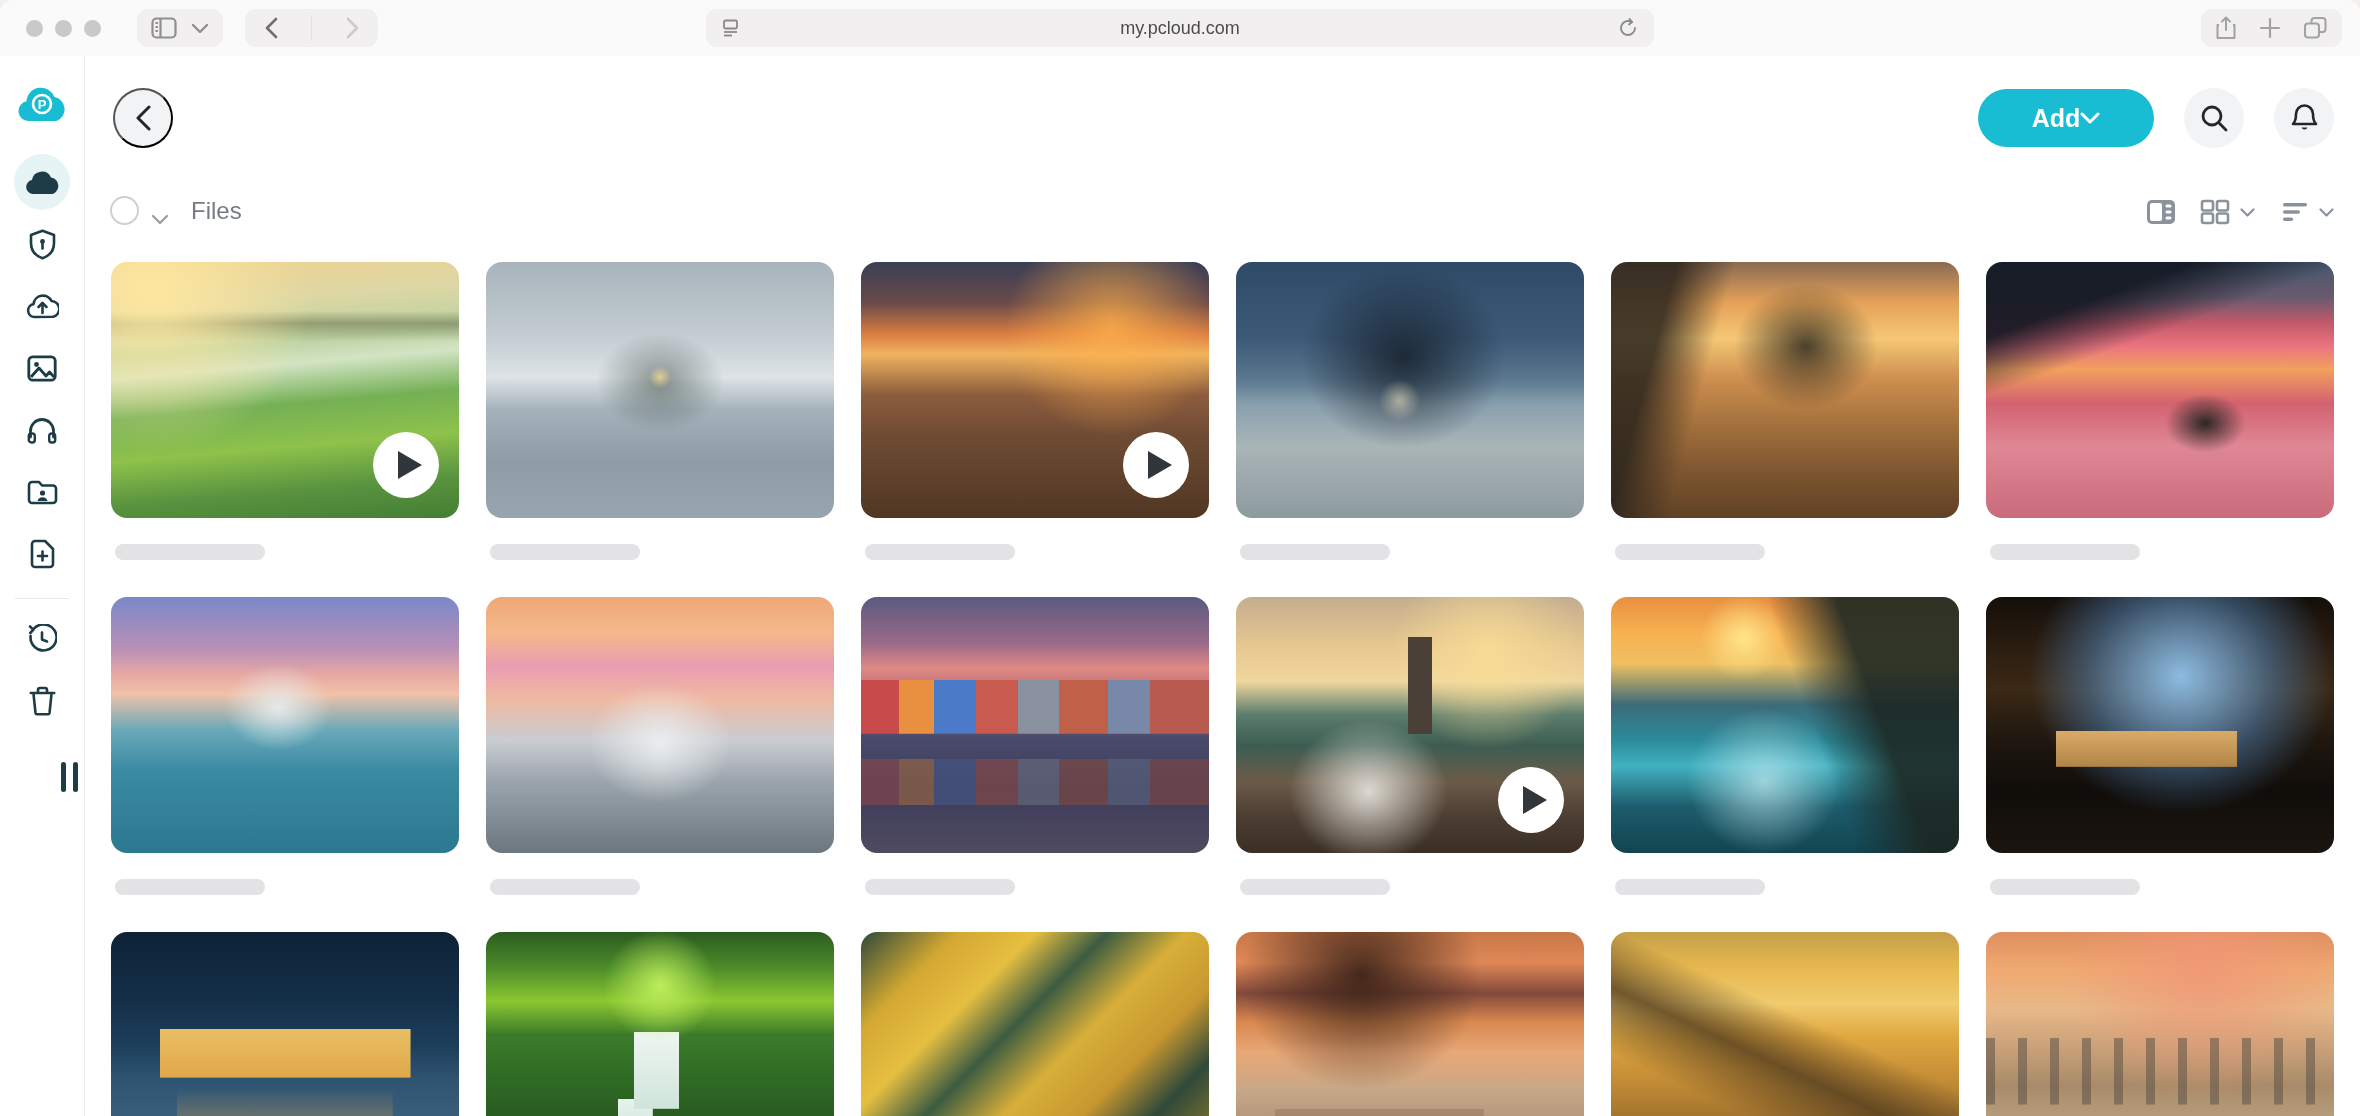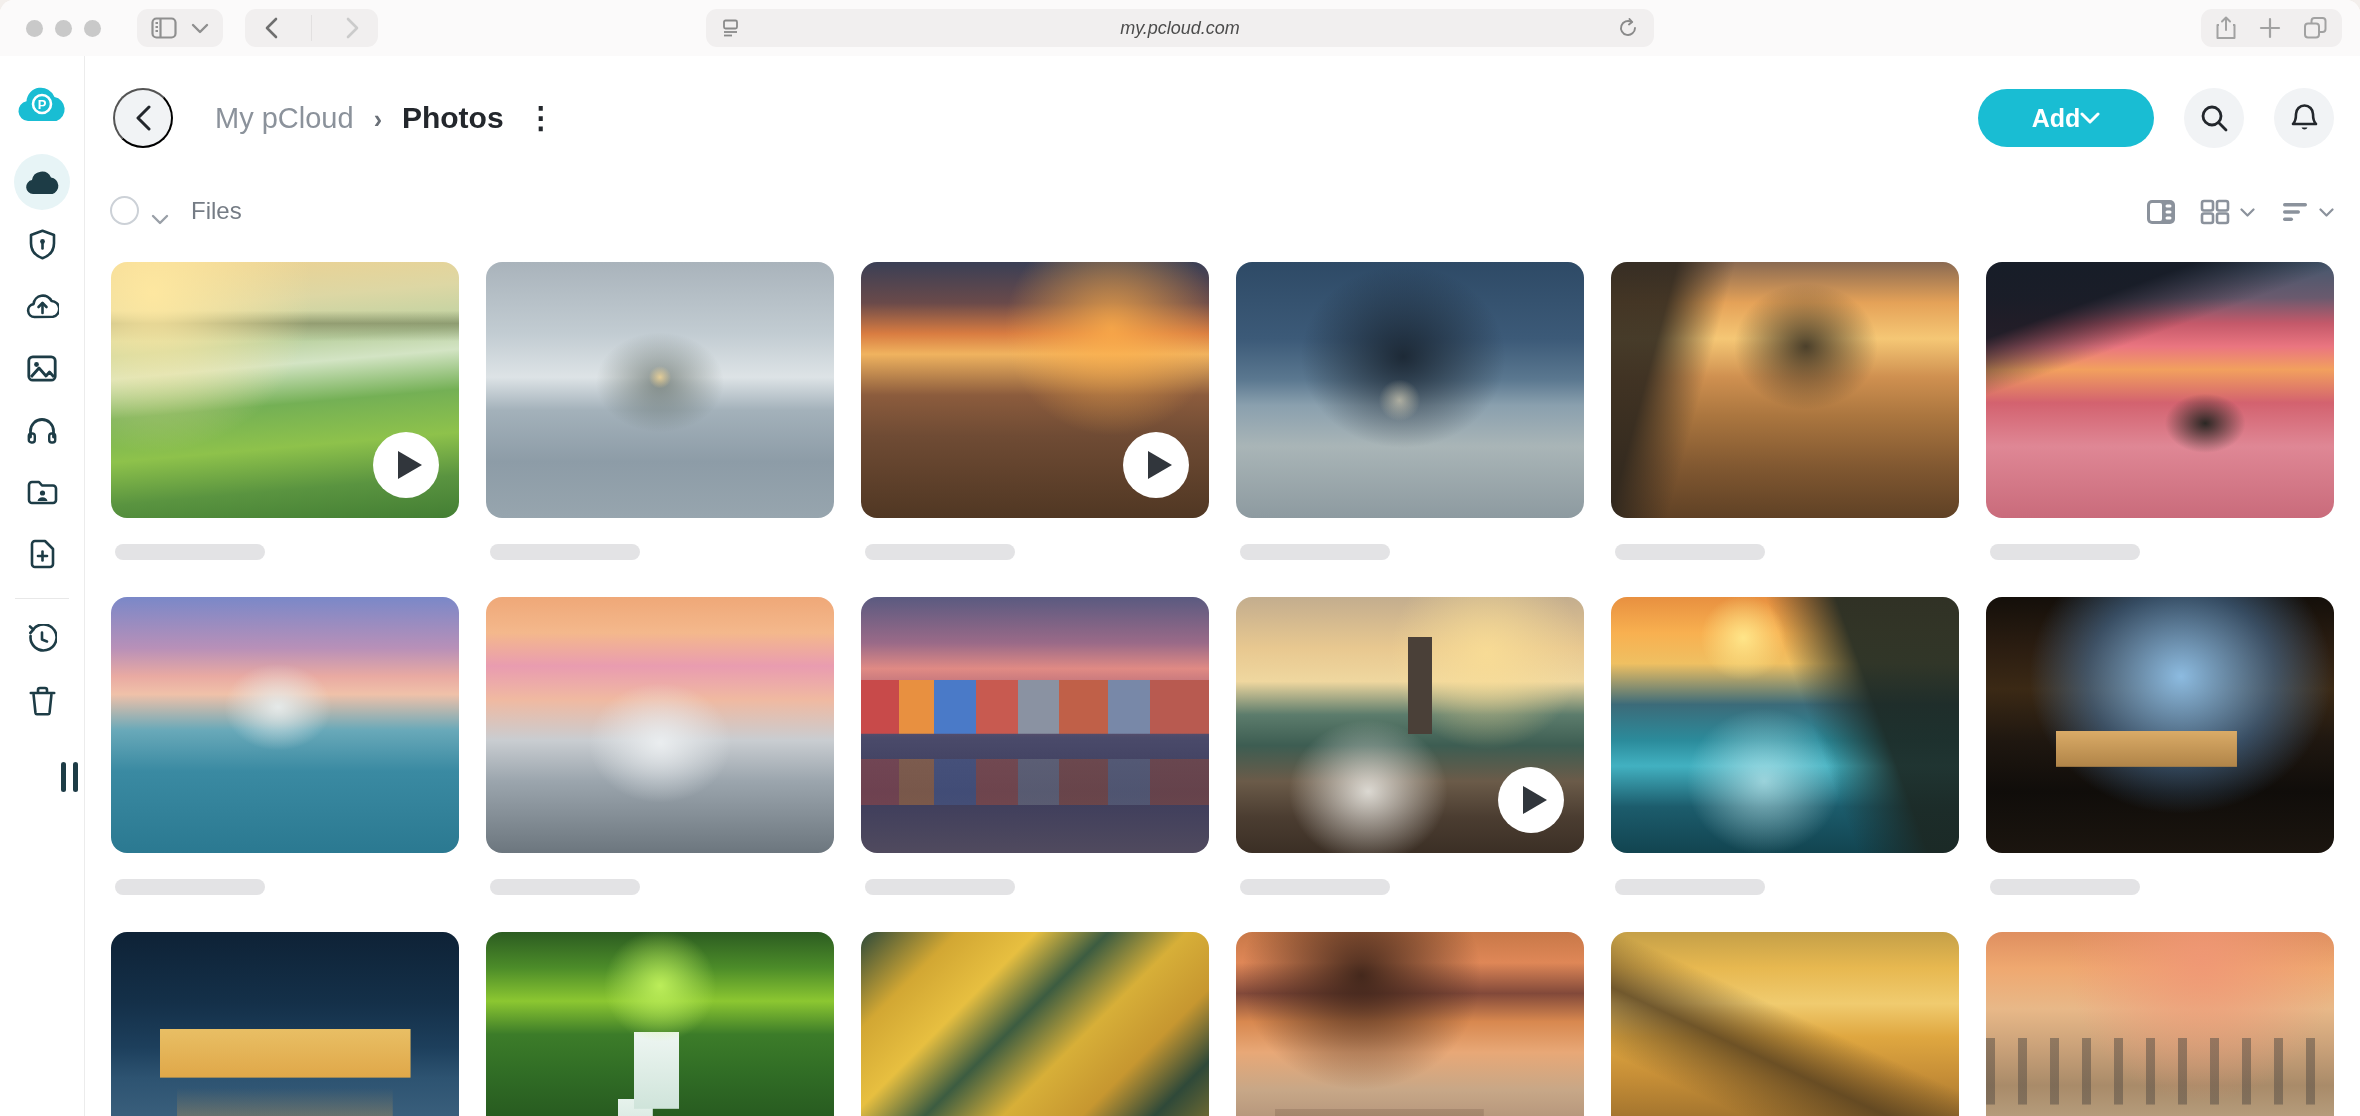--- a/index.html
+++ b/index.html
@@ -1,21 +1,21 @@
 <!DOCTYPE html>
 <html><head>
 <meta charset="utf-8">
 <style>
   * { margin:0; padding:0; box-sizing:border-box; }
   html,body { font-family:"Liberation Sans", sans-serif; }
   body { background:#f3efec; }
   .window { width:2360px; height:1116px; background:#fff; border-radius:14px 14px 0 0; overflow:hidden; position:relative; }
 
   
-  .toolbar { height:56px; background:#fbfafa; display:flex; align-items:center; padding:0 18px; position:relative;font-style:italic; }
+  .toolbar { height:56px; background:#fbfafa; display:flex; align-items:center; padding:0 18px; position:relative; }
   .traffic { display:flex; gap:12px; margin-left:8px; }
   .traffic span { width:17px; height:17px; border-radius:50%; background:#c9c9c9; display:block; }
   .tb-group { background:#f1efef; border-radius:11px; height:38px; display:flex; align-items:center; padding:0 14px; gap:14px; }
   .tb-group.sbtggl { margin-left:36px; }
   .tb-group.nav { margin-left:22px; padding:0; }
   .nav-btn { width:52px; height:38px; display:flex; align-items:center; justify-content:center; }
   .nav-sep { width:1px; height:26px; background:#e2e0e0; }
   .urlbar { position:absolute; left:50%; top:9px; transform:translateX(-50%); width:948px; height:38px; background:#f1efef; border-radius:11px; display:flex; align-items:center; padding:0 16px; }
   .url-text { position:absolute; left:0; right:0; text-align:center; color:#4c4c4c; font-size:18px; }
   .urlbar .right { margin-left:auto; }
@@ -275,26 +275,20 @@
     <main class="main">
 
       <div class="page-header">
         <button class="back-circle">
           <span>
             <svg class="gicon" width="15" height="26" viewBox="0 0 15 26">
                 <polyline points="13,2 2,13 13,24" fill="none" stroke="#23272c" stroke-width="3" stroke-linecap="round" stroke-linejoin="round"></polyline>
               </svg>
           </span>
         </button>
-        <div class="crumbs">
-          <span class="crumb-parent">My pCloud</span>
-          <span class="crumb-sep">›</span>
-          <span class="crumb-current">Photos</span>
-          <span class="kebab">⋮</span>
-        </div>
         <div class="header-right">
           <button class="add-btn">
             <span>Add</span>
             <span>
               <svg class="gicon" width="20" height="12" viewBox="0 0 20 12">
                   <polyline points="2,2 10,10 18,2" fill="none" stroke="#fff" stroke-width="3" stroke-linecap="round" stroke-linejoin="round"></polyline>
                 </svg>
             </span>
           </button>
           <button class="round-btn">

